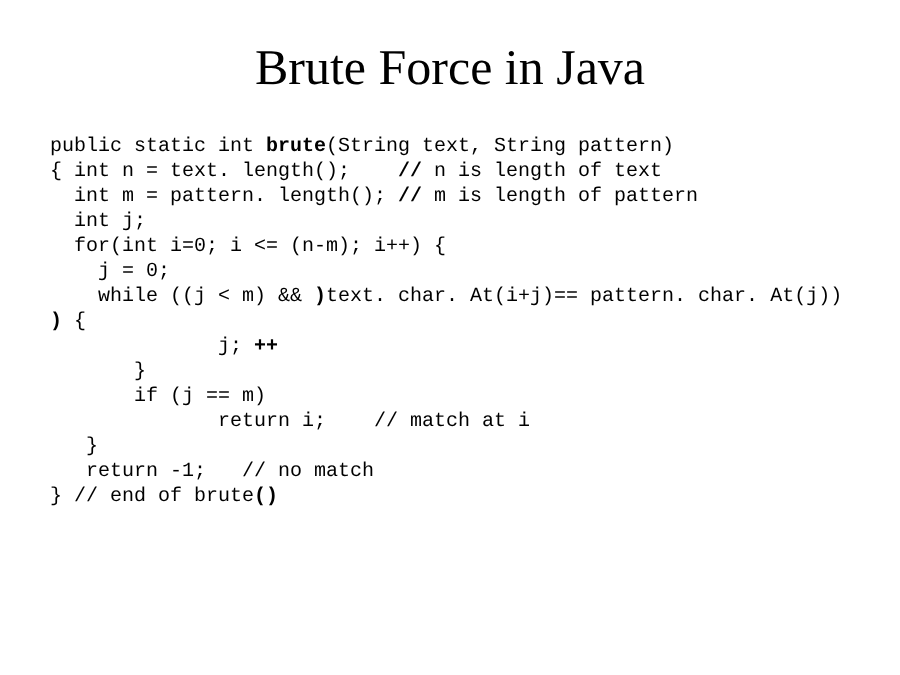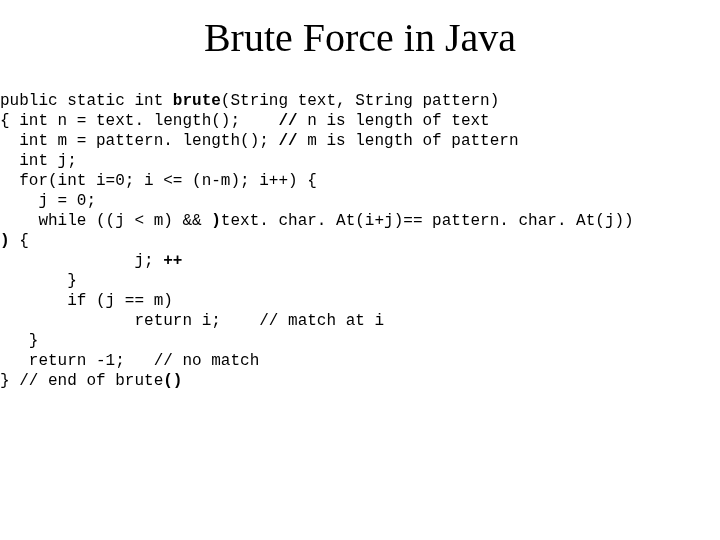--- a/index.html
+++ b/index.html
@@ -8,33 +8,34 @@
     width: 720px;
     height: 540px;
     background: #fff;
     font-family: "Times New Roman", Times, serif;
     color: #000;
   }
   .slide {
     width: 720px;
     height: 540px;
     box-sizing: border-box;
-    padding-top: 14px;
+    padding-top: 30px;
   }
   .title {
     text-align: center;
     font-size: 40px;
     font-weight: normal;
     margin: 0 0 30px 0;
   }
   .code {
     font-family: "Courier New", Courier, monospace;
     font-size: 16px;
     line-height: 1.25;
     white-space: pre;
+    margin-left: 40px;
   }
   .bold { font-weight: bold; }
 </style>
 </head>
 <body>
 
 <div class="slide">
   <h1 class="title">Brute Force in Java</h1>
 
   <div class="code"><span><span>public static int </span><span class="bold">brute</span><span>(String text, String pattern)</span></span>

